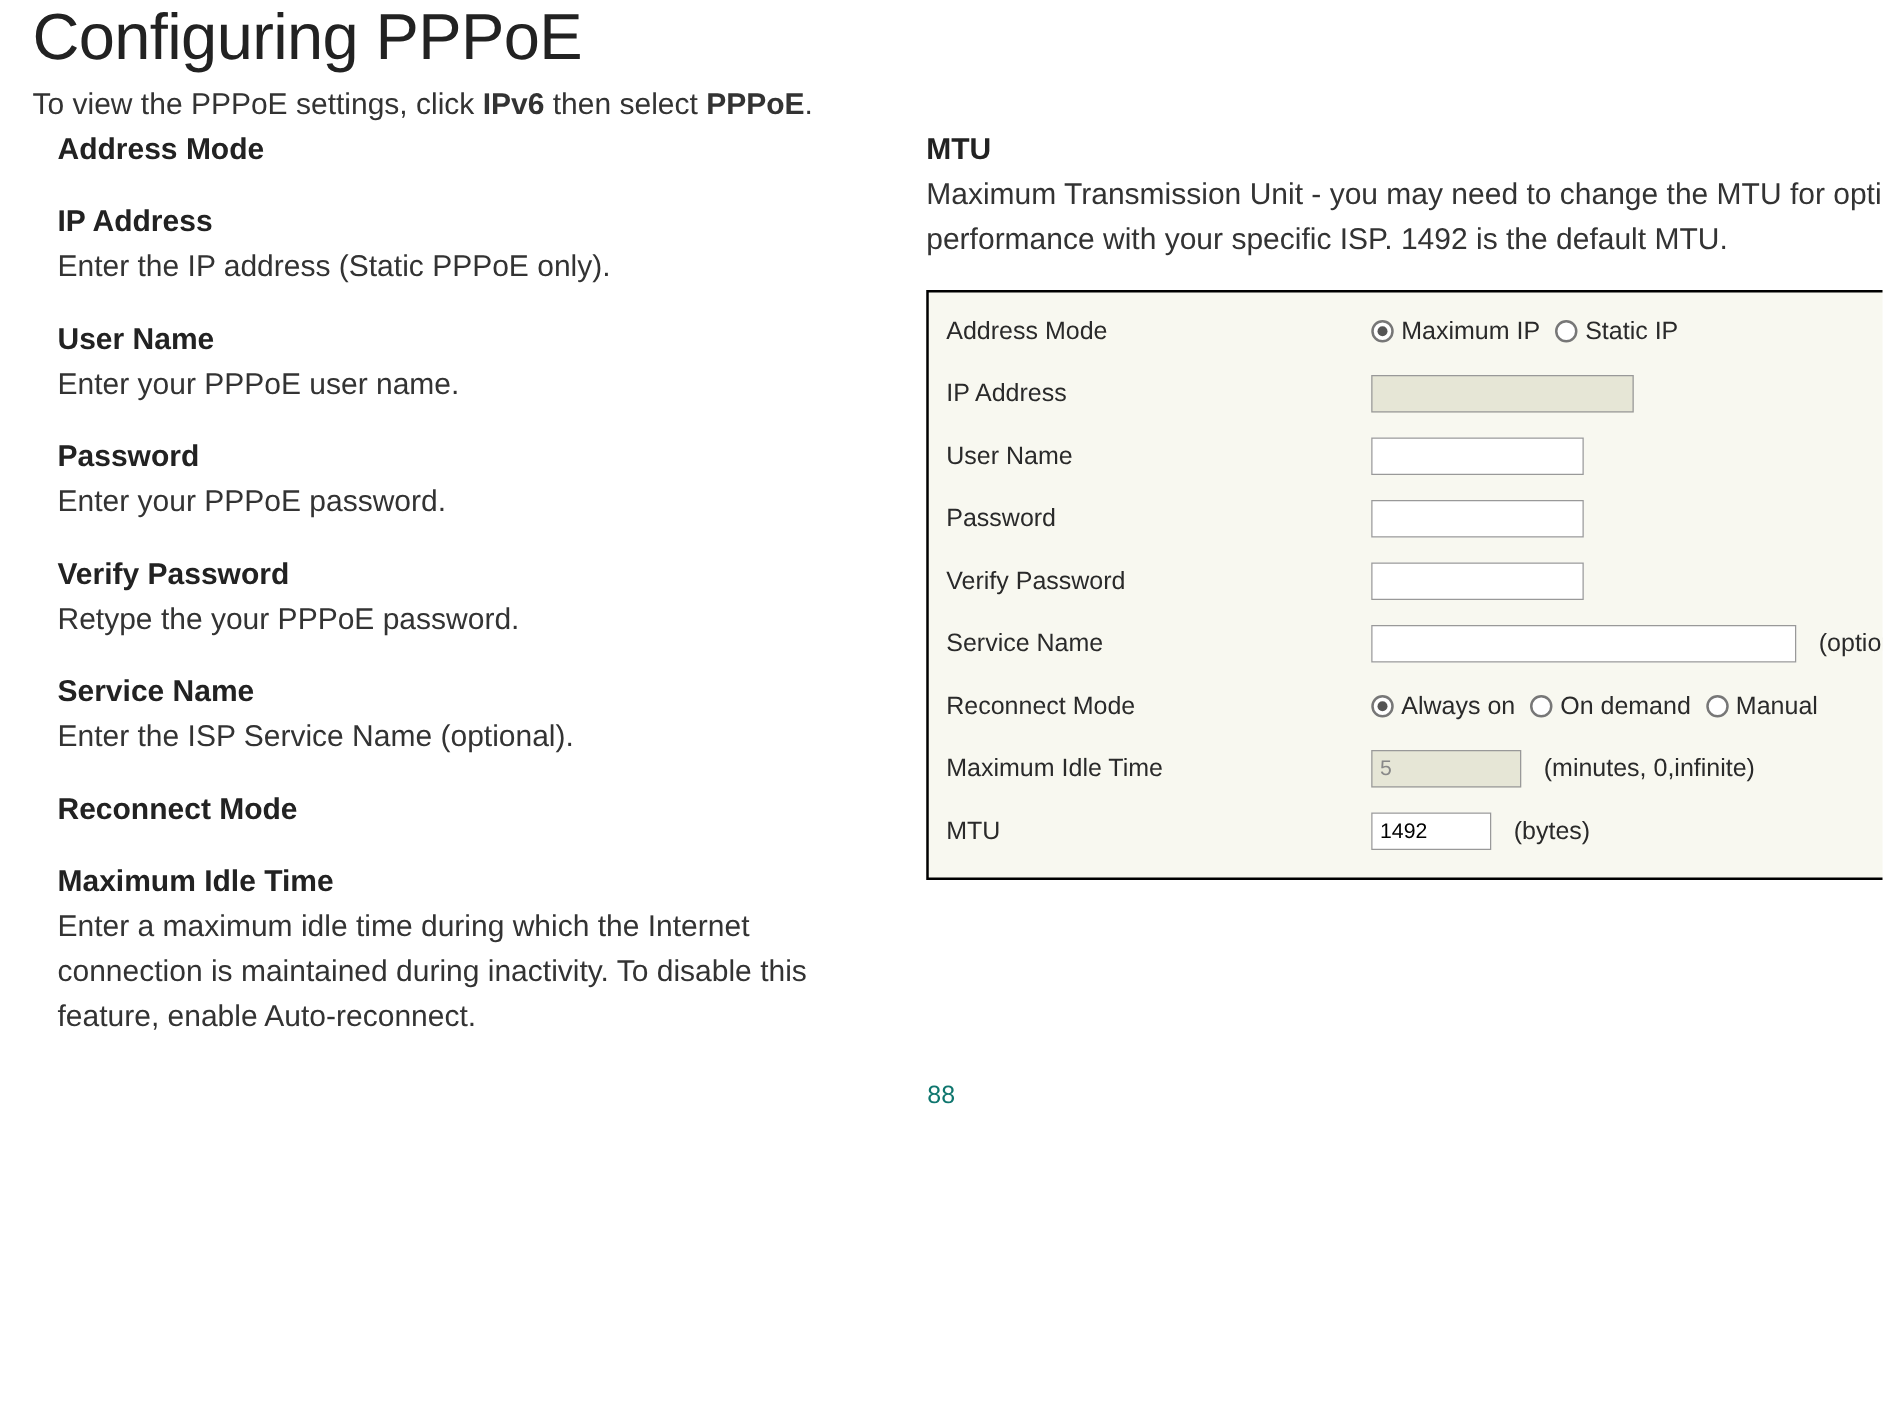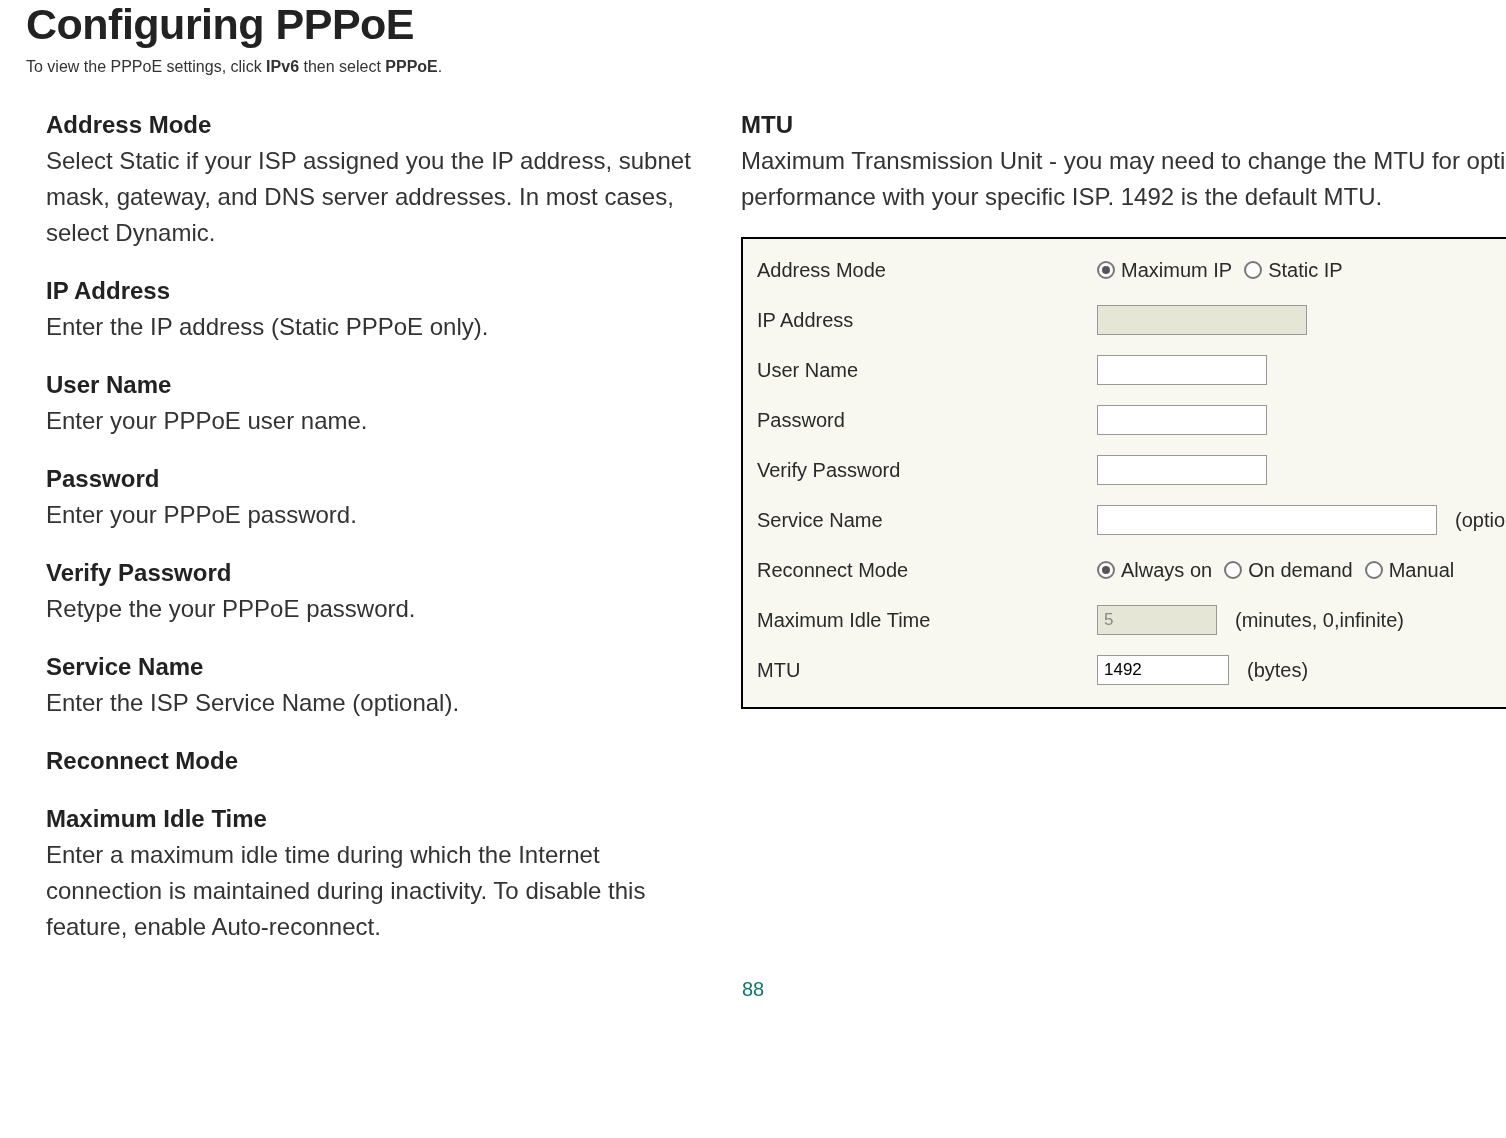--- a/index.html
+++ b/index.html
@@ -9,32 +9,31 @@
     }
     body {
       font-family: Arial, Helvetica, sans-serif;
       background: #fff;
       color: #333;
       width: 1506px;
       padding: 0 20px 40px 20px;
       position: relative;
     }
     .page-title {
-      font-size: 43px;
-      font-weight: bold;
+      font-size: 52px;
+      font-weight: normal;
       color: #222;
       margin-bottom: 6px;
       font-family: 'Arial Narrow', Arial, sans-serif;
       letter-spacing: -0.5px;
       padding-left: 6px;
     }
     .intro {
-      font-size: 16px;
+      font-size: 24px;
       color: #333;
-      margin-bottom: 28px;
       line-height: 1.5;
       padding-left: 6px;
     }
     .columns {
       display: flex;
       gap: 40px;
       padding-left: 6px;
       margin-left: 20px;
     }
     .col-left {
@@ -117,21 +116,21 @@
       font-size: 17px;
       padding: 2px 6px;
       font-family: Verdana, Geneva, sans-serif;
     }
     .input-ip { width: 210px; background:#e6e6d6; }
     .input-user { width: 170px; }
     .input-pass { width: 170px; }
     .input-verify { width: 170px; }
     .input-service { width: 340px; }
     .input-idle { width: 120px; background:#e6e6d6; color:#888; }
-    .input-mtu { width: 132px; }
+    .input-mtu { width: 96px; }
     .suffix {
       margin-left: 18px;
       font-size: 20px;
     }
     .page-number {
       position: absolute;
       bottom: 6px;
       left: 50%;
       transform: translateX(-50%);
       font-size: 20px;
@@ -144,21 +143,20 @@
 
 <h1 class="page-title">Configuring PPPoE</h1>
 <p class="intro">
   <span>To view the PPPoE settings, click </span><b>IPv6</b><span> then select </span><b>PPPoE</b><span>.</span>
 </p>
 
 <div class="columns">
   <div class="col-left">
     <div class="def-block">
       <div class="def-title">Address Mode</div>
-      <div class="def-desc">Select Static if your ISP assigned you the IP address, subnet mask, gateway, and DNS server addresses. In most cases, select Dynamic.</div>
     </div>
     <div class="def-block">
       <div class="def-title">IP Address</div>
       <div class="def-desc">Enter the IP address (Static PPPoE only).</div>
     </div>
     <div class="def-block">
       <div class="def-title">User Name</div>
       <div class="def-desc">Enter your PPPoE user name.</div>
     </div>
     <div class="def-block">

